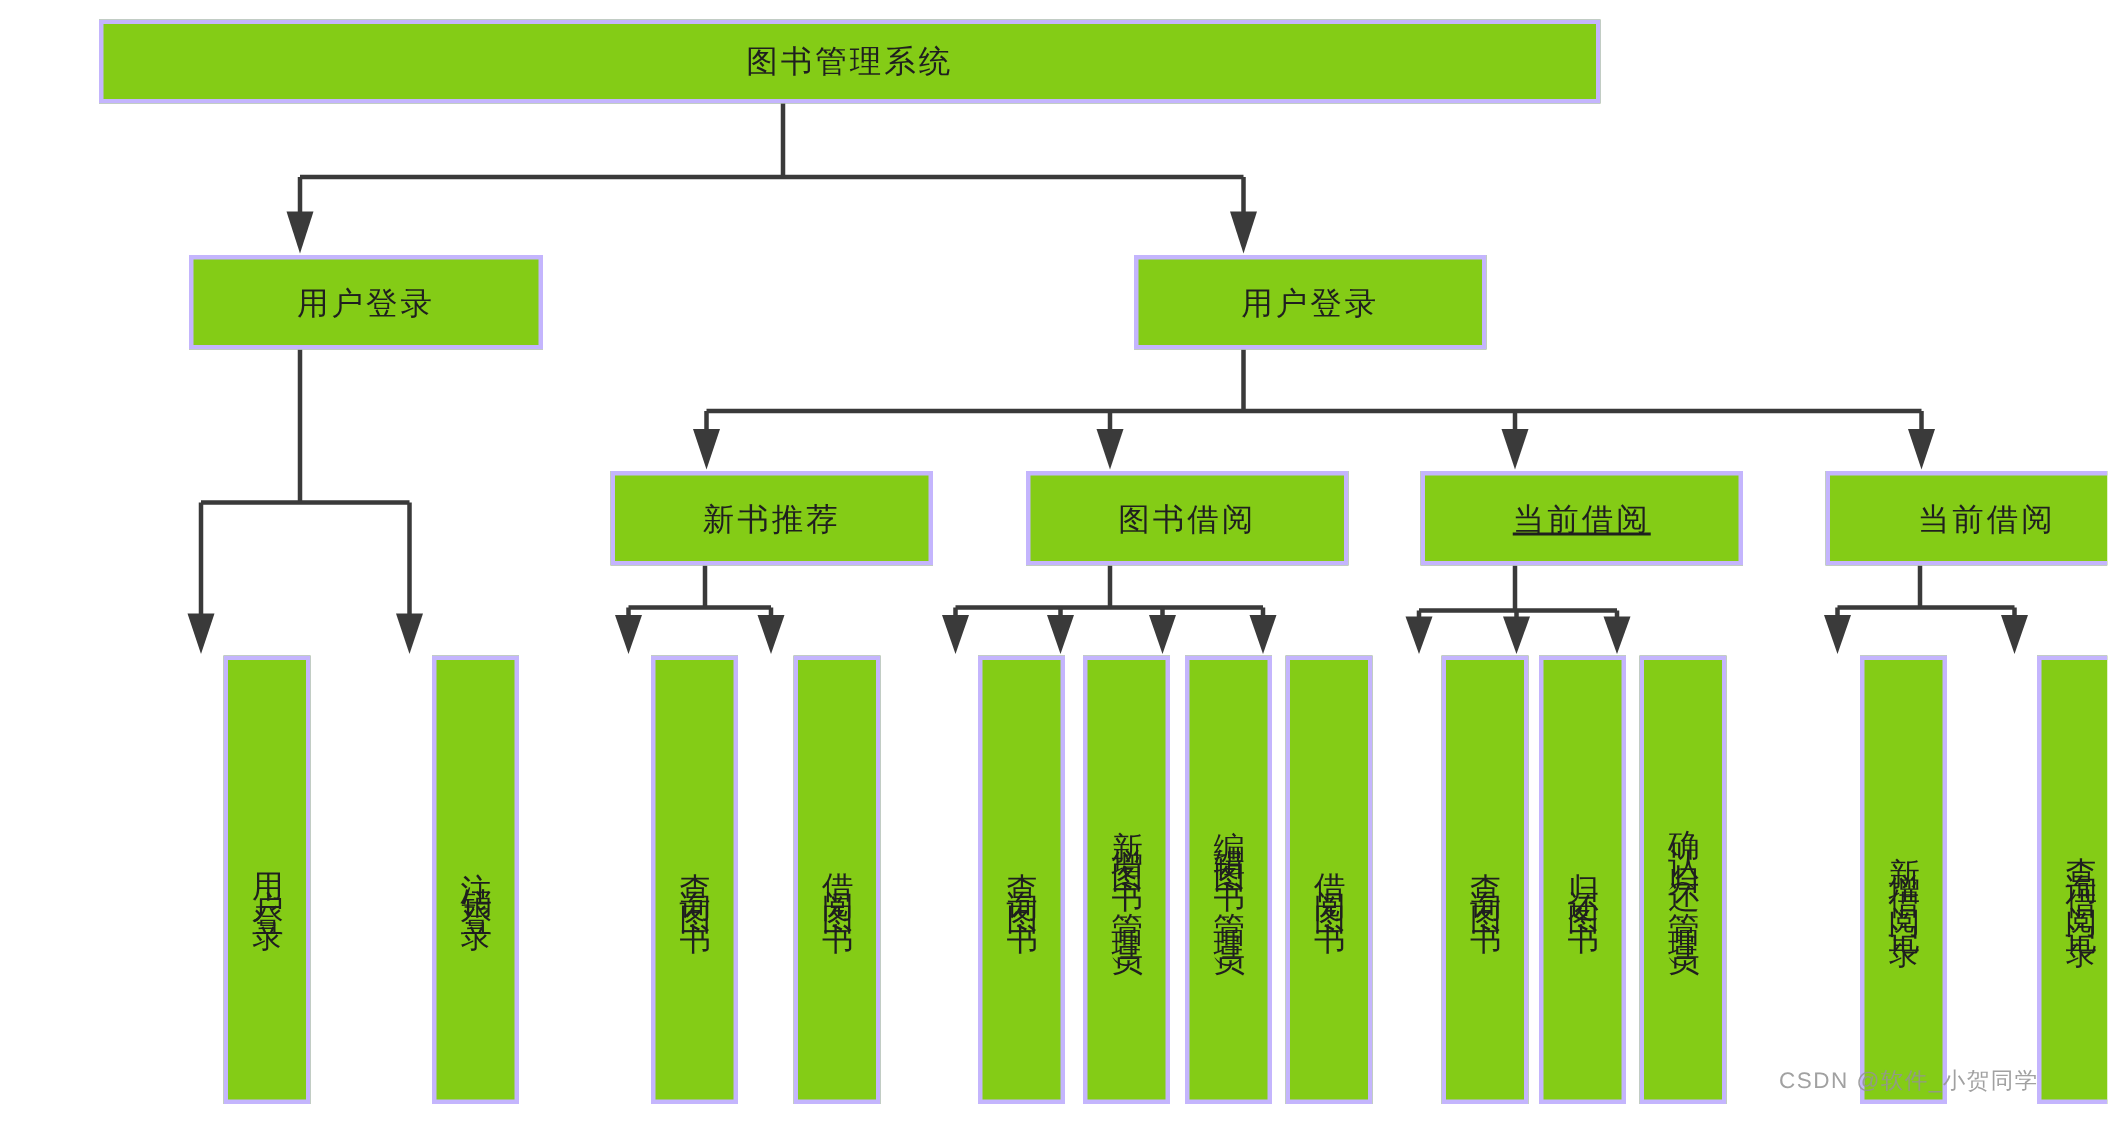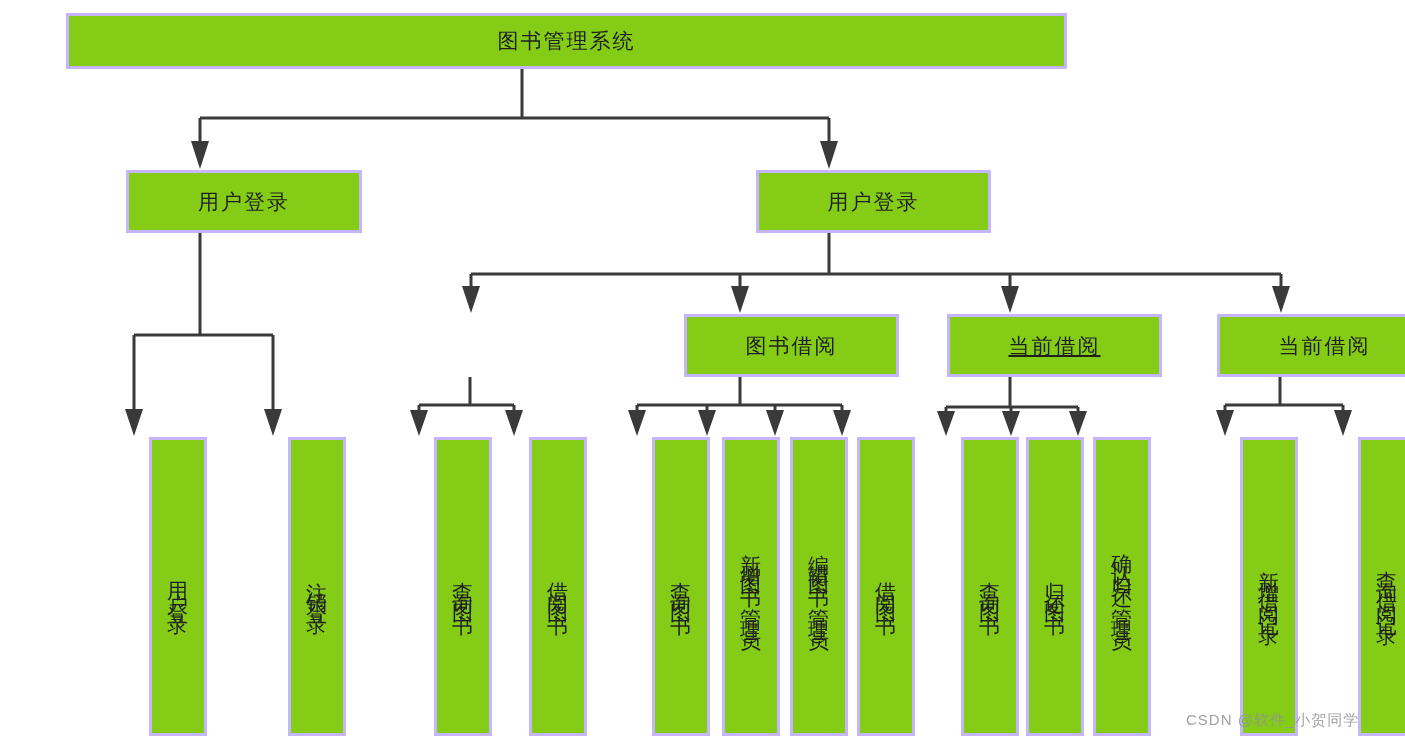--- a/index.html
+++ b/index.html
@@ -132,20 +132,23 @@
     <span>图书管理系统</span>
   </div>
 
   <div class="node h lvl2a">
     <span>用户登录</span>
   </div>
   <div class="node h lvl2b">
     <span>用户登录</span>
   </div>
 
+  <div class="node h lvl3 l3a">
+    <span>新书推荐</span>
+  </div>
   <div class="node h lvl3 l3b">
     <span>图书借阅</span>
   </div>
   <div class="node h lvl3 l3c">
     <span>当前借阅</span>
   </div>
   <div class="node h lvl3 l3d">
     <span>当前借阅</span>
   </div>
 

